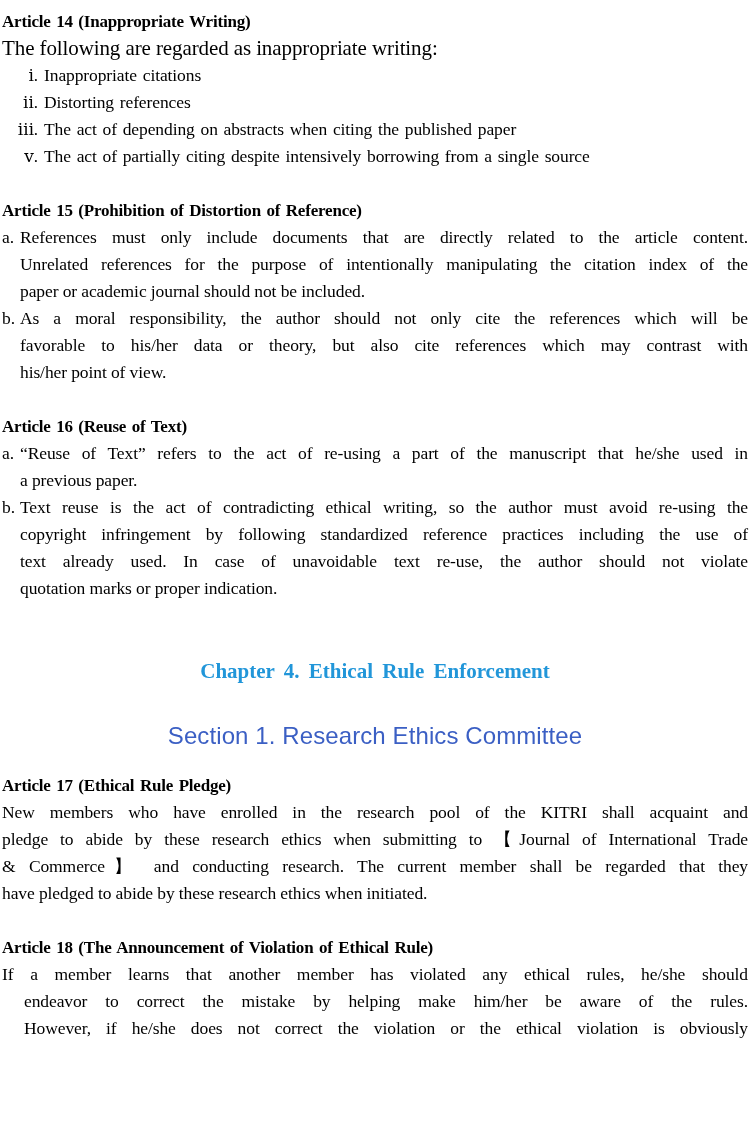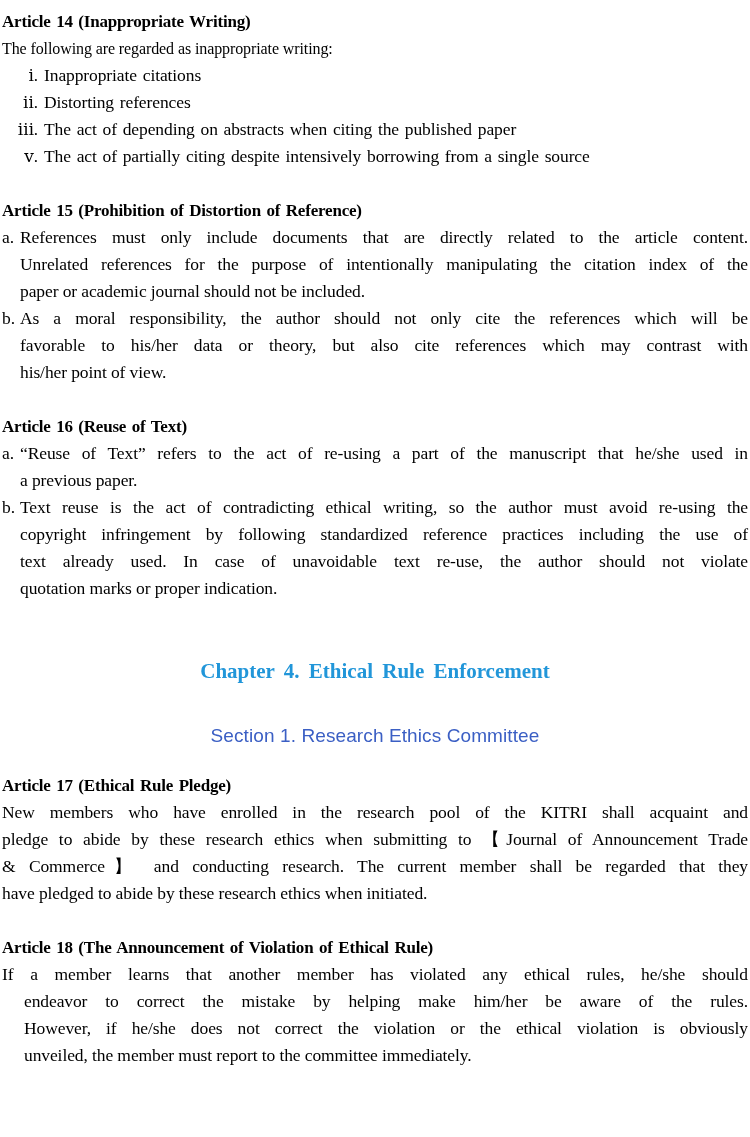--- a/index.html
+++ b/index.html
@@ -40,21 +40,21 @@
     line-height: 27px;
     letter-spacing: -0.2px;
     word-spacing: 1.5px;
     margin: 0;
     white-space: nowrap;
   }
 
   
   .body-line,
   .para {
-    font-size: 16px;
+    font-size: 21px;
     line-height: 27px;
     margin: 0;
     text-align: justify;
     text-justify: inter-word;
     letter-spacing: -0.1px;
   }
 
   
   .jline {
     display: block;
@@ -113,21 +113,21 @@
     line-height: 27px;
     word-spacing: 4px;
     margin: 0;
   }
 
   
   .section-head {
     text-align: center;
     font-family: "Liberation Sans", "DejaVu Sans", sans-serif;
     font-weight: normal;
-    font-size: 19px;
+    font-size: 24px;
     line-height: 27px;
     margin: 0;
     letter-spacing: 0.1px;
   }
 
   .spacer-chapter-before { height: 56px; }
   .spacer-chapter-after  { height: 37px; }
   .spacer-section-after  { height: 23px; }
 </style>
 </head>
@@ -202,30 +202,29 @@
     <div class="spacer-chapter-after"></div>
 
     <div class="section-head" style="color: rgb(59, 95, 196);">Section 1. Research Ethics Committee</div>
 
     <div class="spacer-section-after"></div>
 
     <div class="art-head">Article 17 (Ethical Rule Pledge)</div>
 
     <div>
       <div class="jline">New members who have enrolled in the research pool of the KITRI shall acquaint and</div>
-      <div class="jline">pledge to abide by these research ethics when submitting to 【Journal of Announcement Trade</div>
+      <div class="jline">pledge to abide by these research ethics when submitting to 【Journal of International Trade</div>
       <div class="jline">&amp; Commerce】 and conducting research. The current member shall be regarded that they</div>
       <div class="jline last">have pledged to abide by these research ethics when initiated.</div>
     </div>
 
     <div class="gap-block"></div>
 
     <div class="art-head">Article 18 (The Announcement of Violation of Ethical Rule)</div>
 
     <div>
       <div class="jline">If a member learns that another member has violated any ethical rules, he/she should</div>
       <div class="jline indent">endeavor to correct the mistake by helping make him/her be aware of the rules.</div>
       <div class="jline indent">However, if he/she does not correct the violation or the ethical violation is obviously</div>
-      <div class="jline indent last">unveiled, the member must report to the committee immediately.</div>
     </div>
 
   </div>
 </div>
 
 </body></html>

